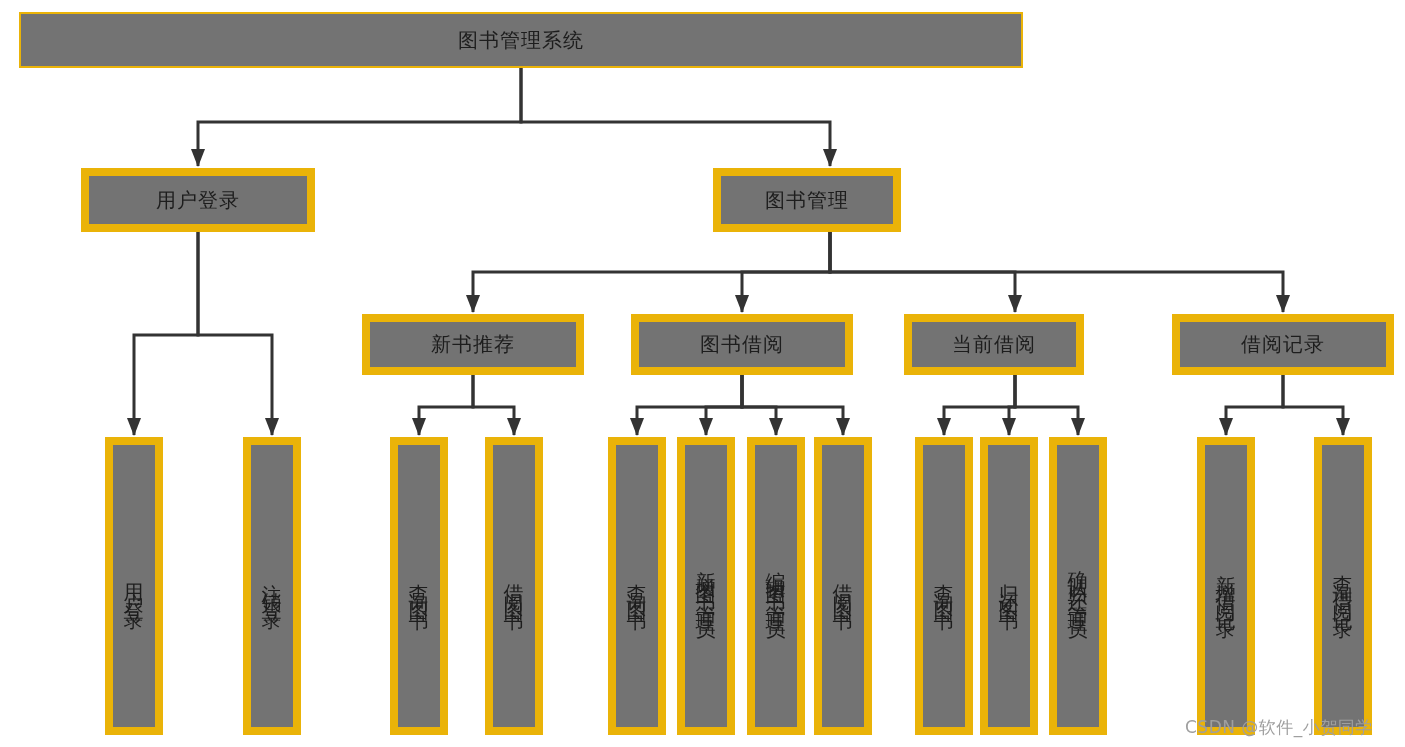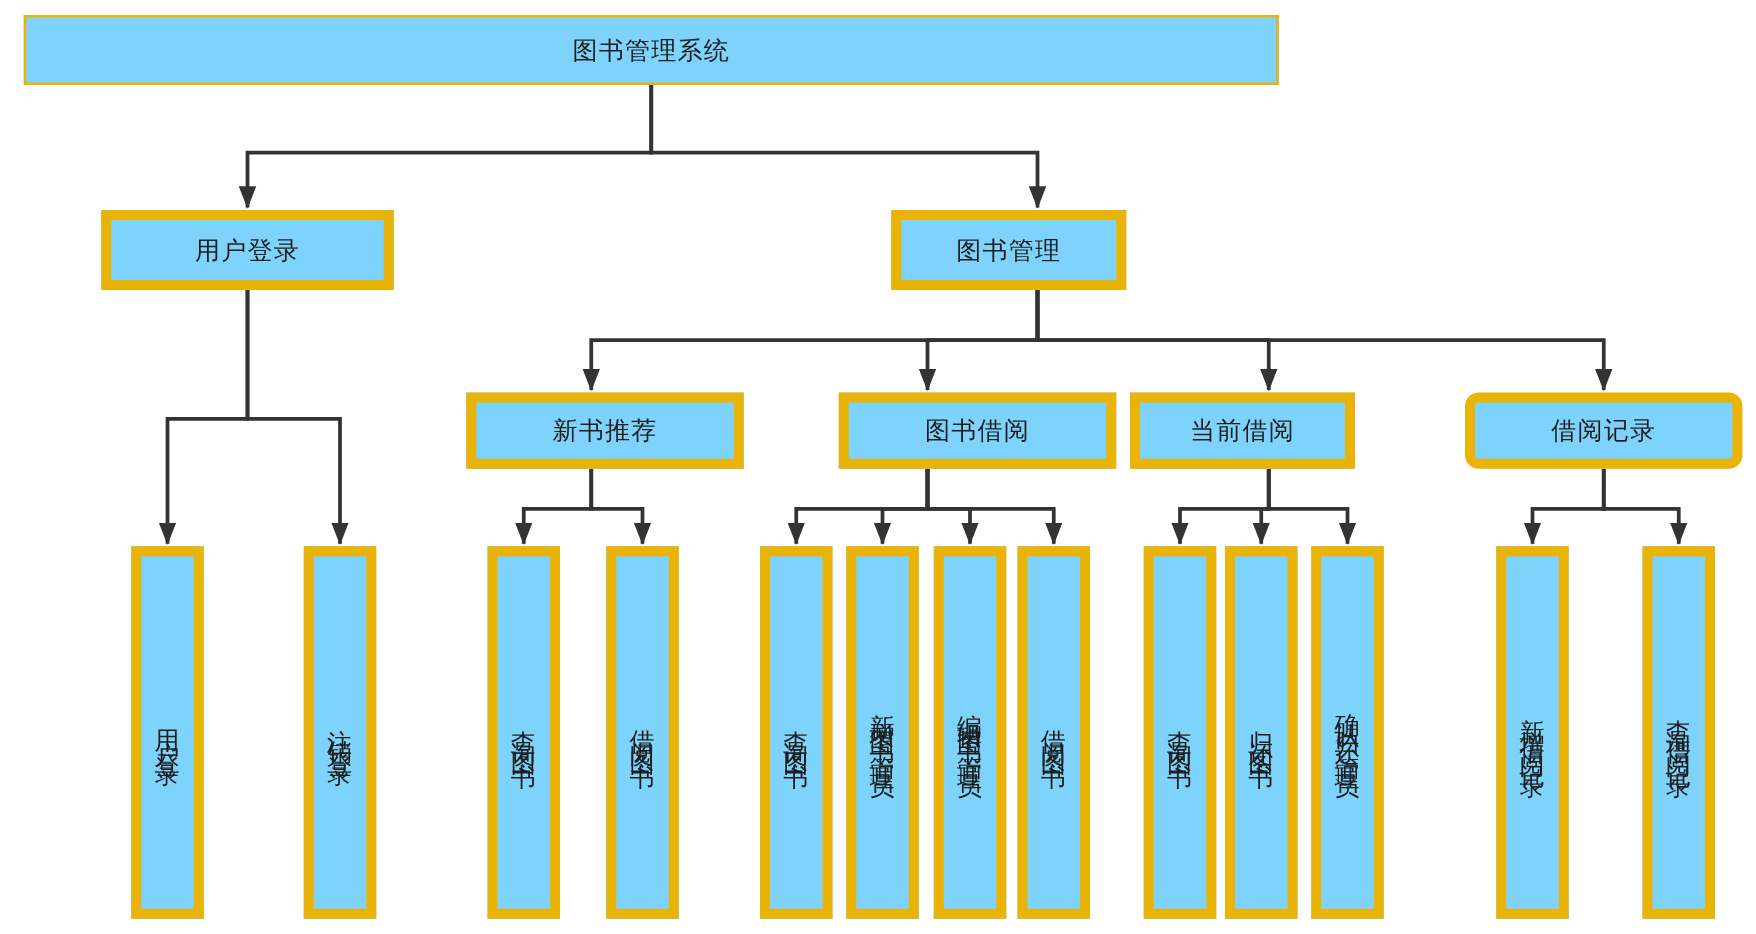--- a/index.html
+++ b/index.html
@@ -14,21 +14,21 @@
   }
   .wires {
     position: absolute;
     left: 0; top: 0;
     width: 1405px; height: 747px;
     z-index: 1;
   }
   .box {
     position: absolute;
     box-sizing: border-box;
-    background: #7dd3fc;
+    background: #737373;
     border: 8px solid #eab308;
     display: flex;
     align-items: center;
     justify-content: center;
     z-index: 2;
   }
   .root-box { border-width: 2px; }
   .hnode span {
     font-size: 20px;
     letter-spacing: 1px;
@@ -99,30 +99,30 @@
     <span>图书管理系统</span>
   </div>
 
   <div class="box hnode" style="left:81px; top:168px; width:234px; height:64px;">
     <span>用户登录</span>
   </div>
   <div class="box hnode" style="left:713px; top:168px; width:188px; height:64px;">
     <span>图书管理</span>
   </div>
 
-  <div class="box hnode" style="left:362px; top:314px; width:222px; height:61px;margin-left:11px;">
+  <div class="box hnode" style="left:362px; top:314px; width:222px; height:61px;">
     <span>新书推荐</span>
   </div>
-  <div class="box hnode" style="left:631px; top:314px; width:222px; height:61px;margin-left:40px;">
+  <div class="box hnode" style="left:631px; top:314px; width:222px; height:61px;">
     <span>图书借阅</span>
   </div>
   <div class="box hnode" style="left:904px; top:314px; width:180px; height:61px;">
     <span>当前借阅</span>
   </div>
-  <div class="box hnode" style="left:1172px; top:314px; width:222px; height:61px;border-radius:11px;">
+  <div class="box hnode" style="left:1172px; top:314px; width:222px; height:61px;">
     <span>借阅记录</span>
   </div>
 
   <div class="box leaf" style="left:105px; top:437px; width:58px; height:298px;">
     <span>用户登录</span>
   </div>
   <div class="box leaf" style="left:243px; top:437px; width:58px; height:298px;">
     <span>注销登录</span>
   </div>
 
@@ -156,14 +156,15 @@
     <span>确认归还（管理员）</span>
   </div>
 
   <div class="box leaf" style="left:1197px; top:437px; width:58px; height:298px;">
     <span>新增借阅记录</span>
   </div>
   <div class="box leaf" style="left:1314px; top:437px; width:58px; height:298px;">
     <span>查询借阅记录</span>
   </div>
 
+  <div class="watermark">CSDN @软件_小贺同学</div>
 
 </div>
 
 </body></html>

